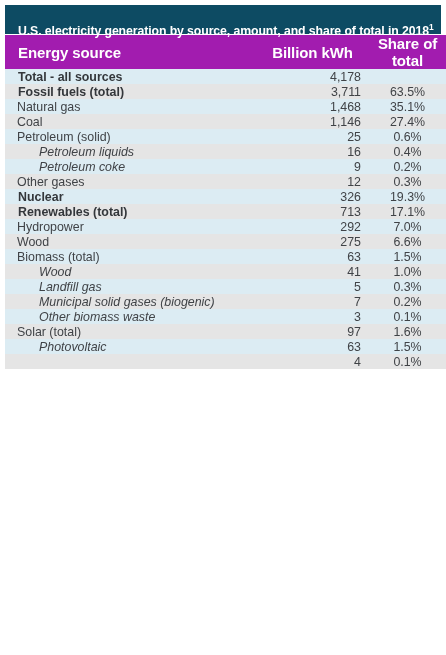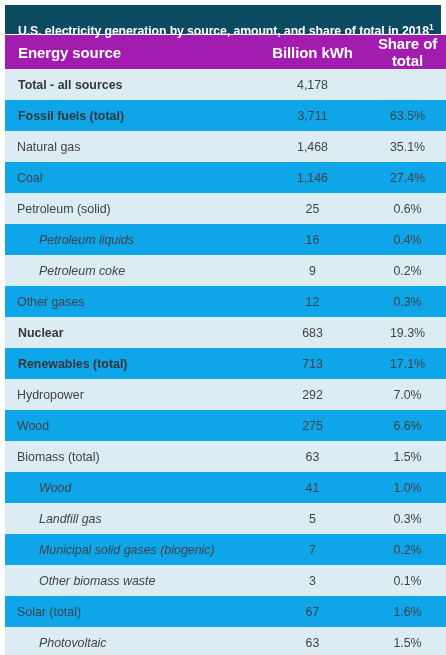--- a/index.html
+++ b/index.html
@@ -57,31 +57,31 @@
   }
   table.gen thead th.col-source {
     text-align: left;
     padding-left: 13px;
     width: 246px;
   }
   table.gen thead th.col-amount { width: 97px; }
   table.gen thead th.col-share  { width: 93px; }
 
   table.gen tbody td {
-    height: 31px;
+    height: 15px;
     padding: 0;
     font-size: 12.4px;
     color: #404347;
     vertical-align: middle;
   }
   table.gen tbody tr.alt td { background: #dcecf3; }
-  table.gen tbody tr.plain td { background: #0ea5e9; }
+  table.gen tbody tr.plain td { background: #e5e5e5; }
 
   td.src { text-align: left; }
-  td.num { text-align: center; color: #56595d; }
+  td.num { text-align: right; color: #56595d; }
   td.pct { text-align: center; color: #56595d; }
 
   .lvl0 { padding-left: 13px; font-weight: bold; color: #34373b; }
   .lvl1 { padding-left: 12px; font-weight: normal; }
   .lvl2 { padding-left: 34px; font-weight: normal; font-style: italic; }
 </style>
 </head>
 <body>
 
 <div class="table-wrap">
@@ -136,21 +136,21 @@
           <td class="num">9</td>
           <td class="pct">0.2%</td>
         </tr>
         <tr class="plain">
           <td class="src"><span class="lvl1">Other gases</span></td>
           <td class="num">12</td>
           <td class="pct">0.3%</td>
         </tr>
         <tr class="alt">
           <td class="src"><span class="lvl0">Nuclear</span></td>
-          <td class="num">683</td>
+          <td class="num">326</td>
           <td class="pct">19.3%</td>
         </tr>
         <tr class="plain">
           <td class="src"><span class="lvl0">Renewables (total)</span></td>
           <td class="num">713</td>
           <td class="pct">17.1%</td>
         </tr>
         <tr class="alt">
           <td class="src"><span class="lvl1">Hydropower</span></td>
           <td class="num">292</td>
@@ -181,21 +181,21 @@
           <td class="num">7</td>
           <td class="pct">0.2%</td>
         </tr>
         <tr class="alt">
           <td class="src"><span class="lvl2">Other biomass waste</span></td>
           <td class="num">3</td>
           <td class="pct">0.1%</td>
         </tr>
         <tr class="plain">
           <td class="src"><span class="lvl1">Solar (total)</span></td>
-          <td class="num">67</td>
+          <td class="num">97</td>
           <td class="pct">1.6%</td>
         </tr>
         <tr class="alt">
           <td class="src"><span class="lvl2">Photovoltaic</span></td>
           <td class="num">63</td>
           <td class="pct">1.5%</td>
         </tr>
         <tr class="plain">
           <td class="src"></td>
           <td class="num">4</td>

